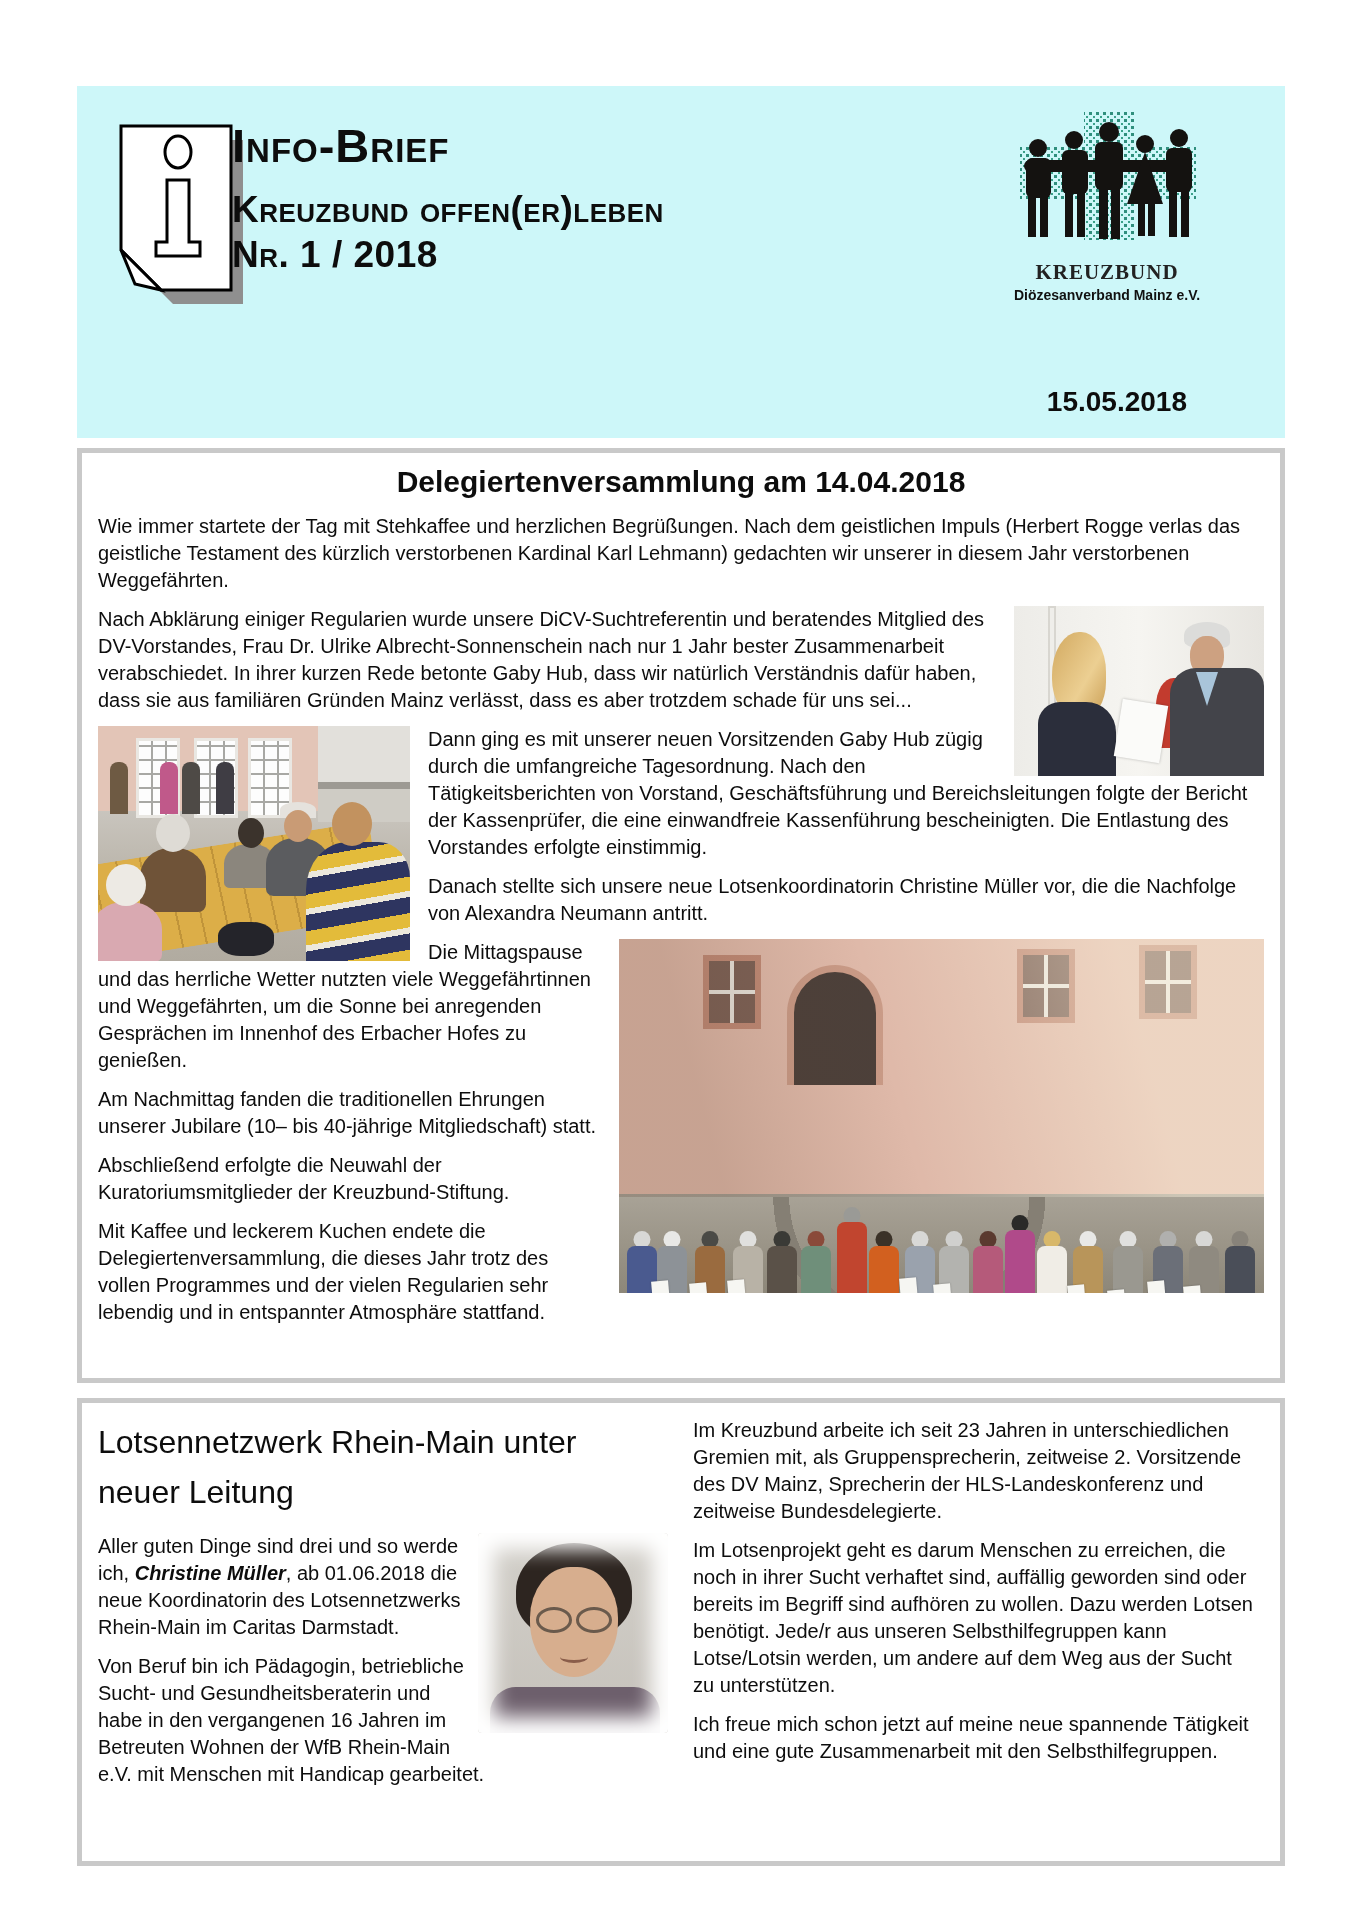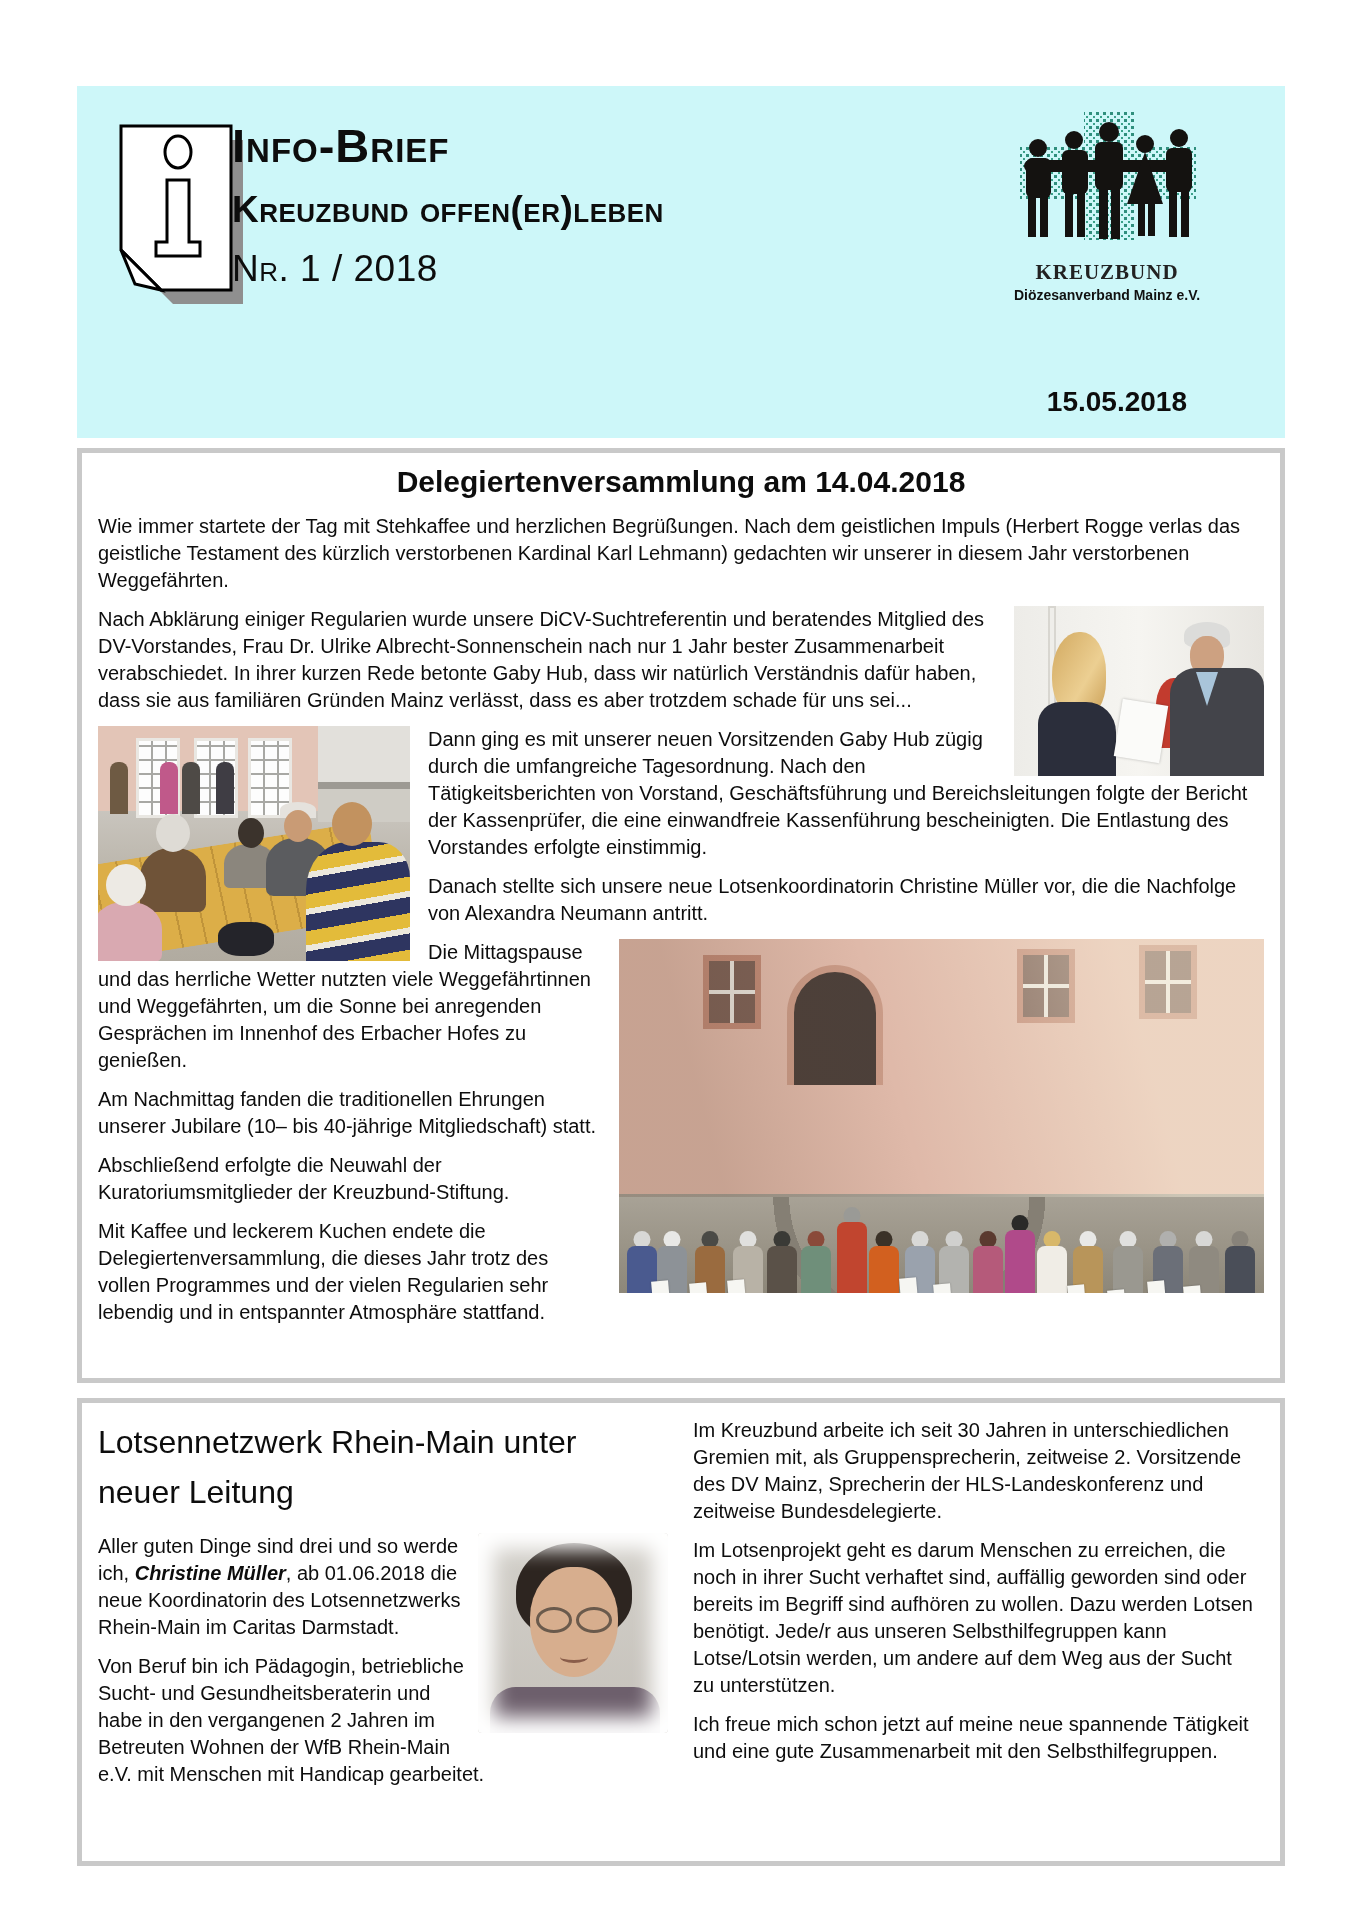--- a/index.html
+++ b/index.html
@@ -11,21 +11,21 @@
 
   
   .header-box {
     position:absolute; left:77px; top:86px; width:1208px; height:352px;
     background:#cdf7f9;
   }
   .icon-wrap { position:absolute; left:22px; top:22px; width:165px; height:200px; }
   .title-block { position:absolute; left:155px; top:32px; }
   .title-line1 { font-size:47px; font-weight:700; font-variant:small-caps; letter-spacing:1px; line-height:1.2; }
   .title-line2 { font-size:37px; font-weight:700; font-variant:small-caps; letter-spacing:0.5px; line-height:1.2; margin-top:14px; }
-  .title-line3 { font-size:37px; font-weight:400; font-variant:small-caps; letter-spacing:0.5px; line-height:1.2; margin-top:14px; }
+  .title-line3 { font-size:37px; font-weight:700; font-variant:small-caps; letter-spacing:0.5px; line-height:1.2; }
   .logo-block { position:absolute; left:930px; top:26px; width:200px; text-align:center; }
   .logo-org { font-family:"Liberation Serif", serif; font-weight:700; font-size:21px; letter-spacing:1px; color:#222; margin-top:4px; }
   .logo-suborg { font-size:14px; font-weight:700; color:#111; margin-top:2px; }
   .issue-date { position:absolute; right:98px; top:300px; font-size:28px; font-weight:700; }
 
   
   .article-box {
     position:absolute; left:77px; width:1208px; background:#fff;
     border:5px solid #c9c9c9; padding:8px 16px 0 16px;
   }
@@ -327,24 +327,24 @@
           <div class="photo ph-portrait fr">
             <div class="hair"></div>
             <div class="face"></div>
             <div class="glasses"></div>
             <div class="smile"></div>
             <div class="shoulders"></div>
             <div class="feather"></div>
           </div>
           <span>Aller guten Dinge sind drei und so werde ich, </span><span class="bold-name">Christine Müller</span><span>, ab 01.06.2018 die neue Koordinatorin des Lotsennetzwerks Rhein-Main im Caritas Darmstadt.</span>
           <div style="height:12px;"></div>
-          <span>Von Beruf bin ich Pädagogin, betriebliche Sucht- und Gesundheitsberaterin und habe in den vergangenen 2 Jahren im Betreuten Wohnen der WfB Rhein-Main e.V. mit Menschen mit Handicap gearbeitet.</span>
+          <span>Von Beruf bin ich Pädagogin, betriebliche Sucht- und Gesundheitsberaterin und habe in den vergangenen 16 Jahren im Betreuten Wohnen der WfB Rhein-Main e.V. mit Menschen mit Handicap gearbeitet.</span>
         </div>
       </div>
       <div class="col-right">
-        <div class="para" style="margin-top:6px;"><span>Im Kreuzbund arbeite ich seit 30 Jahren in unterschiedlichen Gremien mit, als Gruppensprecherin, zeitweise 2. Vorsitzende des DV Mainz, Sprecherin der HLS-Landeskonferenz und zeitweise Bundesdelegierte.</span></div>
+        <div class="para" style="margin-top:6px;"><span>Im Kreuzbund arbeite ich seit 23 Jahren in unterschiedlichen Gremien mit, als Gruppensprecherin, zeitweise 2. Vorsitzende des DV Mainz, Sprecherin der HLS-Landeskonferenz und zeitweise Bundesdelegierte.</span></div>
         <div class="para"><span>Im Lotsenprojekt geht es darum Menschen zu erreichen, die noch in ihrer Sucht verhaftet sind, auffällig geworden sind oder bereits im Begriff sind aufhören zu wollen. Dazu werden Lotsen benötigt. Jede/r aus unseren Selbsthilfegruppen kann Lotse/Lotsin werden, um andere auf dem Weg aus der Sucht zu unterstützen.</span></div>
         <div class="para"><span>Ich freue mich schon jetzt auf meine neue spannende Tätigkeit und eine gute Zusammenarbeit mit den Selbsthilfegruppen.</span></div>
       </div>
     </div>
   </div>
 
 </div>
 
 </body></html>

